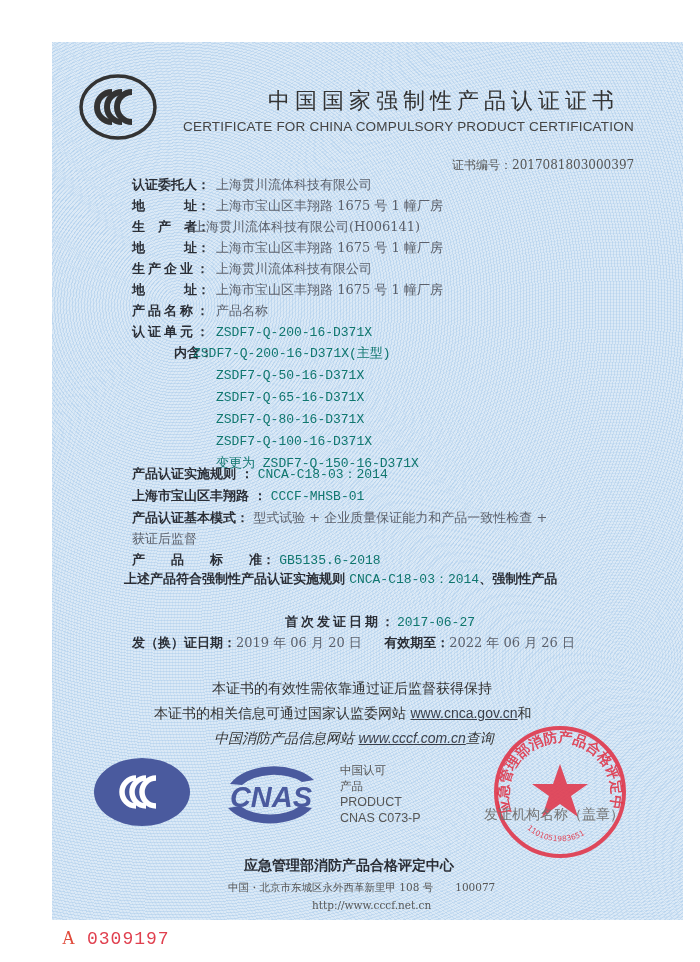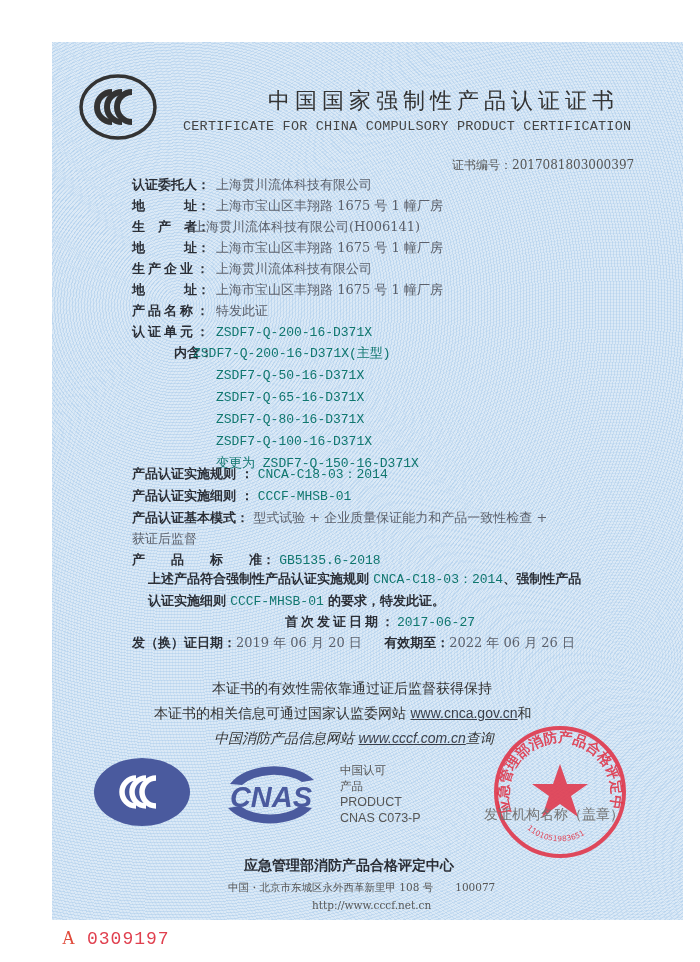--- a/index.html
+++ b/index.html
@@ -13,21 +13,21 @@
     background-image:
       repeating-radial-gradient(circle at 20% 30%, rgba(150,190,230,0.35) 0px, rgba(150,190,230,0.35) 1px, transparent 1px, transparent 3px),
       repeating-radial-gradient(circle at 90% 70%, rgba(170,205,235,0.30) 0px, rgba(170,205,235,0.30) 1px, transparent 1px, transparent 3px);
   }
   .abs { position:absolute; white-space:nowrap; }
   .ccc-top { left:78px; top:72px; width:80px; height:70px; }
   .title-cn {
     left:268px; top:86px; font-family:"DejaVu Sans", sans-serif; font-size:22px; letter-spacing:5px; color:#333;
   }
   .title-en {
-    left:183px; top:119px; font-family:Liberation Mono, monospace; font-size:13.5px; color:#444; letter-spacing:0.2px;
+    left:183px; top:119px; font-family:Liberation Sans, sans-serif; font-size:13.5px; color:#444; letter-spacing:0.2px;
   }
   .certno { left:452px; top:157px; font-size:12px; color:#555; }
   .row { font-size:13px; line-height:21px; }
   .lbl { font-weight:bold; color:#2a2e36; display:inline-block; }
   .val { color:#5a5f6a; font-family:"DejaVu Serif", serif; }
   .mono { font-family:"Liberation Mono", "DejaVu Sans Mono", monospace; color:#0f766e; font-size:13px; }
   .body-bold { font-weight:bold; color:#2a2e36; }
   .center-text { font-family:"DejaVu Sans", sans-serif; font-size:14px; color:#333; }
   .link { text-decoration:underline; color:#3a3f4a; font-family:"Liberation Sans", sans-serif; }
   .cnas-text { font-family:"Liberation Sans", sans-serif; font-size:12.5px; color:#555; line-height:16px; }
@@ -54,44 +54,43 @@
   <span>证书编号：</span><span>2017081803000397</span>
 </div>
 
 <div class="abs" style="left:132px; top:174px;">
   <div class="row"><span class="lbl" style="width:84px">认证委托人：</span><span class="val">上海贯川流体科技有限公司</span></div>
   <div class="row"><span class="lbl" style="width:84px">地　　　址：</span><span class="val">上海市宝山区丰翔路 1675 号 1 幢厂房</span></div>
   <div class="row"><span class="lbl" style="width:61px">生　产　者：</span><span class="val">上海贯川流体科技有限公司(H006141)</span></div>
   <div class="row"><span class="lbl" style="width:84px">地　　　址：</span><span class="val">上海市宝山区丰翔路 1675 号 1 幢厂房</span></div>
   <div class="row"><span class="lbl" style="width:84px; letter-spacing:3px">生产企业：</span><span class="val">上海贯川流体科技有限公司</span></div>
   <div class="row"><span class="lbl" style="width:84px">地　　　址：</span><span class="val">上海市宝山区丰翔路 1675 号 1 幢厂房</span></div>
-  <div class="row"><span class="lbl" style="width:84px; letter-spacing:3px">产品名称：</span><span class="val">特发此证</span></div>
+  <div class="row"><span class="lbl" style="width:84px; letter-spacing:3px">产品名称：</span><span class="val">产品名称</span></div>
   <div class="row"><span class="lbl" style="width:84px; letter-spacing:3px">认证单元：</span><span class="mono">ZSDF7-Q-200-16-D371X</span></div>
 </div>
 
 <div class="abs" style="left:174px; top:342px;">
   <div class="row"><span class="lbl" style="width:19px">内含：</span><span class="mono">ZSDF7-Q-200-16-D371X(主型)</span></div>
   <div class="row" style="padding-left:42px"><span class="mono">ZSDF7-Q-50-16-D371X</span></div>
   <div class="row" style="padding-left:42px"><span class="mono">ZSDF7-Q-65-16-D371X</span></div>
   <div class="row" style="padding-left:42px"><span class="mono">ZSDF7-Q-80-16-D371X</span></div>
   <div class="row" style="padding-left:42px"><span class="mono">ZSDF7-Q-100-16-D371X</span></div>
   <div class="row" style="padding-left:42px"><span class="mono">变更为 ZSDF7-Q-150-16-D371X</span></div>
 </div>
 
 <div class="abs" style="left:132px; top:463px;">
   <div class="row"><span class="lbl">产品认证实施规则 ：</span> <span class="mono">CNCA-C18-03：2014</span></div>
-  <div class="row"><span class="lbl">产品认证实施细则 ：</span> <span class="mono">CCCF-MHSB-01</span></div>
+  <div class="row"><span class="lbl">上海市宝山区丰翔路 ：</span> <span class="mono">CCCF-MHSB-01</span></div>
   <div class="row"><span class="lbl">产品认证基本模式：</span> <span class="val">型式试验 + 企业质量保证能力和产品一致性检查 +</span></div>
   <div class="row"><span class="val">获证后监督</span></div>
   <div class="row"><span class="lbl">产　　品　　标　　准：</span> <span class="mono">GB5135.6-2018</span></div>
 </div>
 
-<div class="abs" style="left:148px; top:568px;">
+<div class="abs" style="left:124px; top:568px;">
   <div class="row"><span class="body-bold">上述产品符合强制性产品认证实施规则</span> <span class="mono">CNCA-C18-03：2014</span><span class="body-bold">、强制性产品</span></div>
-  <div class="row"><span class="body-bold">认证实施细则</span> <span class="mono">CCCF-MHSB-01</span> <span class="body-bold">的要求，特发此证。</span></div>
 </div>
 
 <div class="abs row" style="left:285px; top:611px;">
   <span class="body-bold" style="letter-spacing:3px">首次发证日期：</span><span class="mono">2017-06-27</span>
 </div>
 <div class="abs row" style="left:132px; top:632px;">
   <span class="body-bold">发（换）证日期：</span><span class="val">2019 年 06 月 20 日</span>
   <span style="display:inline-block;width:14px"></span>
   <span class="body-bold">有效期至：</span><span class="val">2022 年 06 月 26 日</span>
 </div>

